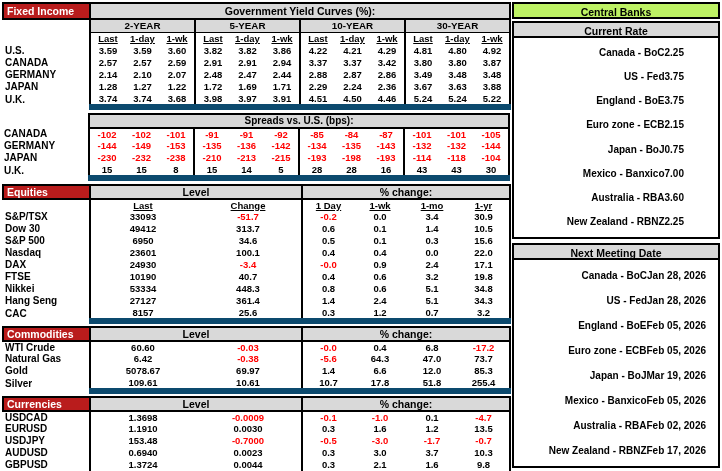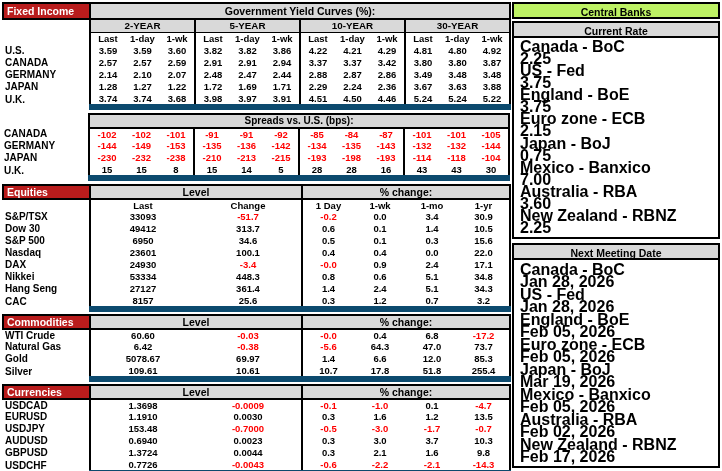--- a/index.html
+++ b/index.html
@@ -17,39 +17,39 @@
   .val{text-align:center;}
   .neg{color:#FF0000;}
   .gl{border-left:2px solid #000;}
   .gr{border-right:2px solid #000;}
 
   tr.band td{height:16px;font-size:10.5px;line-height:14px;}
   .red-cell{background:#b91c1c;color:#fff;border:2px solid #000;text-align:left;padding-left:3px;}
   .band-title{background:#D9D9D9;border:2px solid #000;text-align:center;}
   .mat{background:#D9D9D9;border:2px solid #000;border-bottom:1px solid #000;
        text-align:center;height:13px;font-size:9.8px;line-height:12px;margin-top:31px;}
-  .sub{text-align:center;}
+  .sub{text-decoration:underline;text-align:center;}
   tbody.databody tr:last-child td.val{border-bottom:6px solid #0c4a6e;}
 
   #yield-table{margin-bottom:3px;}
   #spreads-table{margin-bottom:3px;}
   #equities-table{margin-bottom:2px;}
   #commodities-table{margin-bottom:2px;}
   #equities-table tr.band td, #commodities-table tr.band td, #currencies-table tr.band td{
     height:14px;font-size:10.5px;line-height:12px;}
 
   .cb-box{border:2px solid #000;text-align:center;font-size:10.5px;
           height:17px;line-height:14px;padding-top:1px;}
   .cb-title{background:#bef264;margin-bottom:2px;}
   .cb-sub{background:#D9D9D9;}
   .cb-list{border:2px solid #000;border-top:none;display:flex;flex-direction:column;
            justify-content:space-around;padding:3px 0;}
   #rate-list{height:201px;margin-bottom:4px;}
   #meeting-list{height:208px;}
-  .cb-row{display:flex;justify-content:flex-end;padding-left:6px;font-size:16px;line-height:12px;flex-direction:column;}
+  .cb-row{display:flex;justify-content:flex-end;padding-left:6px;font-size:10px;line-height:12px;}
   .rate-val{padding-right:34px;}
   .date-val{padding-right:12px;}
 </style>
 </head>
 <body>
 
 <div class="sheet">
   <div class="left">
 
     <table id="yield-table">
@@ -302,20 +302,29 @@
           <tr>
             <td class="lbl">DAX</td>
             <td class="val gl">24930</td>
             <td class="val neg">-3.4</td>
             <td class="val gl neg">-0.0</td>
             <td class="val">0.9</td>
             <td class="val">2.4</td>
             <td class="val gr">17.1</td>
           </tr>
           <tr>
+            <td class="lbl">FTSE</td>
+            <td class="val gl">10190</td>
+            <td class="val">40.7</td>
+            <td class="val gl">0.4</td>
+            <td class="val">0.6</td>
+            <td class="val">3.2</td>
+            <td class="val gr">19.8</td>
+          </tr>
+          <tr>
             <td class="lbl">Nikkei</td>
             <td class="val gl">53334</td>
             <td class="val">448.3</td>
             <td class="val gl">0.8</td>
             <td class="val">0.6</td>
             <td class="val">5.1</td>
             <td class="val gr">34.8</td>
           </tr>
           <tr>
             <td class="lbl">Hang Seng</td>

